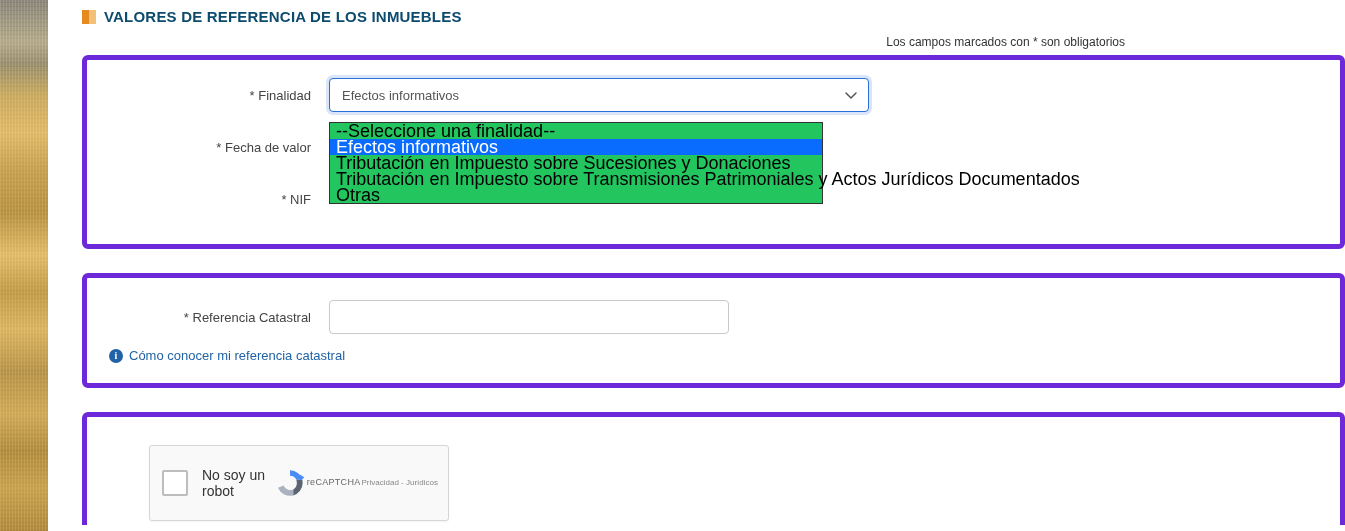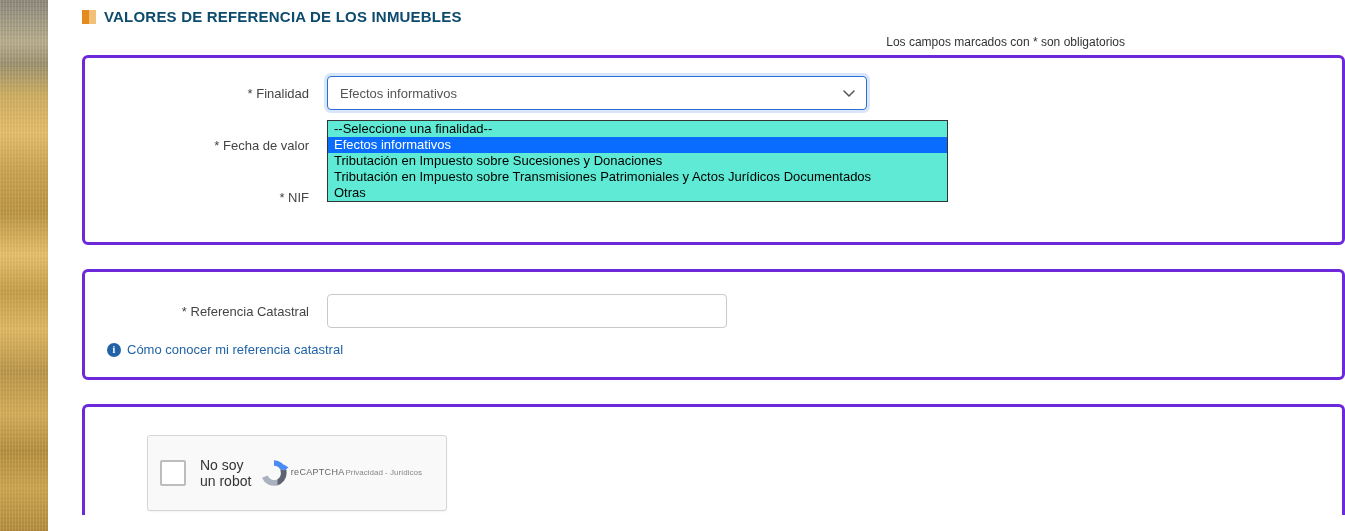--- a/index.html
+++ b/index.html
@@ -58,21 +58,21 @@
       letter-spacing: 0.2px;
     }
     .note-row {
       text-align: right;
       font-size: 12px;
       color: #333;
       margin: 10px 0 6px 0;
       padding-right: 220px;
     }
     .panel {
-      border: 3px solid #6d28d9;
+      border: 5px solid #6d28d9;
       border-radius: 6px;
       background: #fff;
       padding: 18px 22px 28px 22px;
       margin-bottom: 24px;
       position: relative;
     }
     .panel.small-pad { padding: 22px 22px 20px 22px; }
     .form-row {
       display: flex;
       align-items: center;
@@ -105,25 +105,25 @@
     }
     .select-display .chev {
       position: absolute; right: 10px; top: 50%;
       transform: translateY(-50%);
       width: 14px; height: 14px;
     }
     .select-display .chev svg { display: block; }
     .dropdown {
       position: absolute;
       left: 0; top: 44px;
-      width: 621px;
-      background: #5eead4;
+      width: 494px;
+      background: #22c55e;
       border: 1px solid #333;
       z-index: 50;
-      font-size: 13px;
+      font-size: 18px;
       line-height: 16px;
     }
     .dropdown .opt {
       padding: 0 6px;
       white-space: nowrap;
       color: #000;
       height: 16px;
       display: flex; align-items: center;
     }
     .dropdown .opt.highlight {
@@ -161,21 +161,21 @@
       font-family: Georgia, serif;
     }
     .captcha {
       width: 300px;
       height: 76px;
       border: 1px solid #d6d6d6;
       border-radius: 3px;
       background: #f9f9f9;
       display: flex;
       align-items: center;
-      padding: 0 24px 0 12px;
+      padding: 0 10px 0 12px;
       box-shadow: 0 1px 2px rgba(0,0,0,0.05);
       position: relative;
       margin-left: 40px;
     }
     .captcha .chk {
       width: 26px; height: 26px;
       border: 2px solid #bdbdbd;
       border-radius: 2px;
       background: #fff;
       margin-right: 14px;

